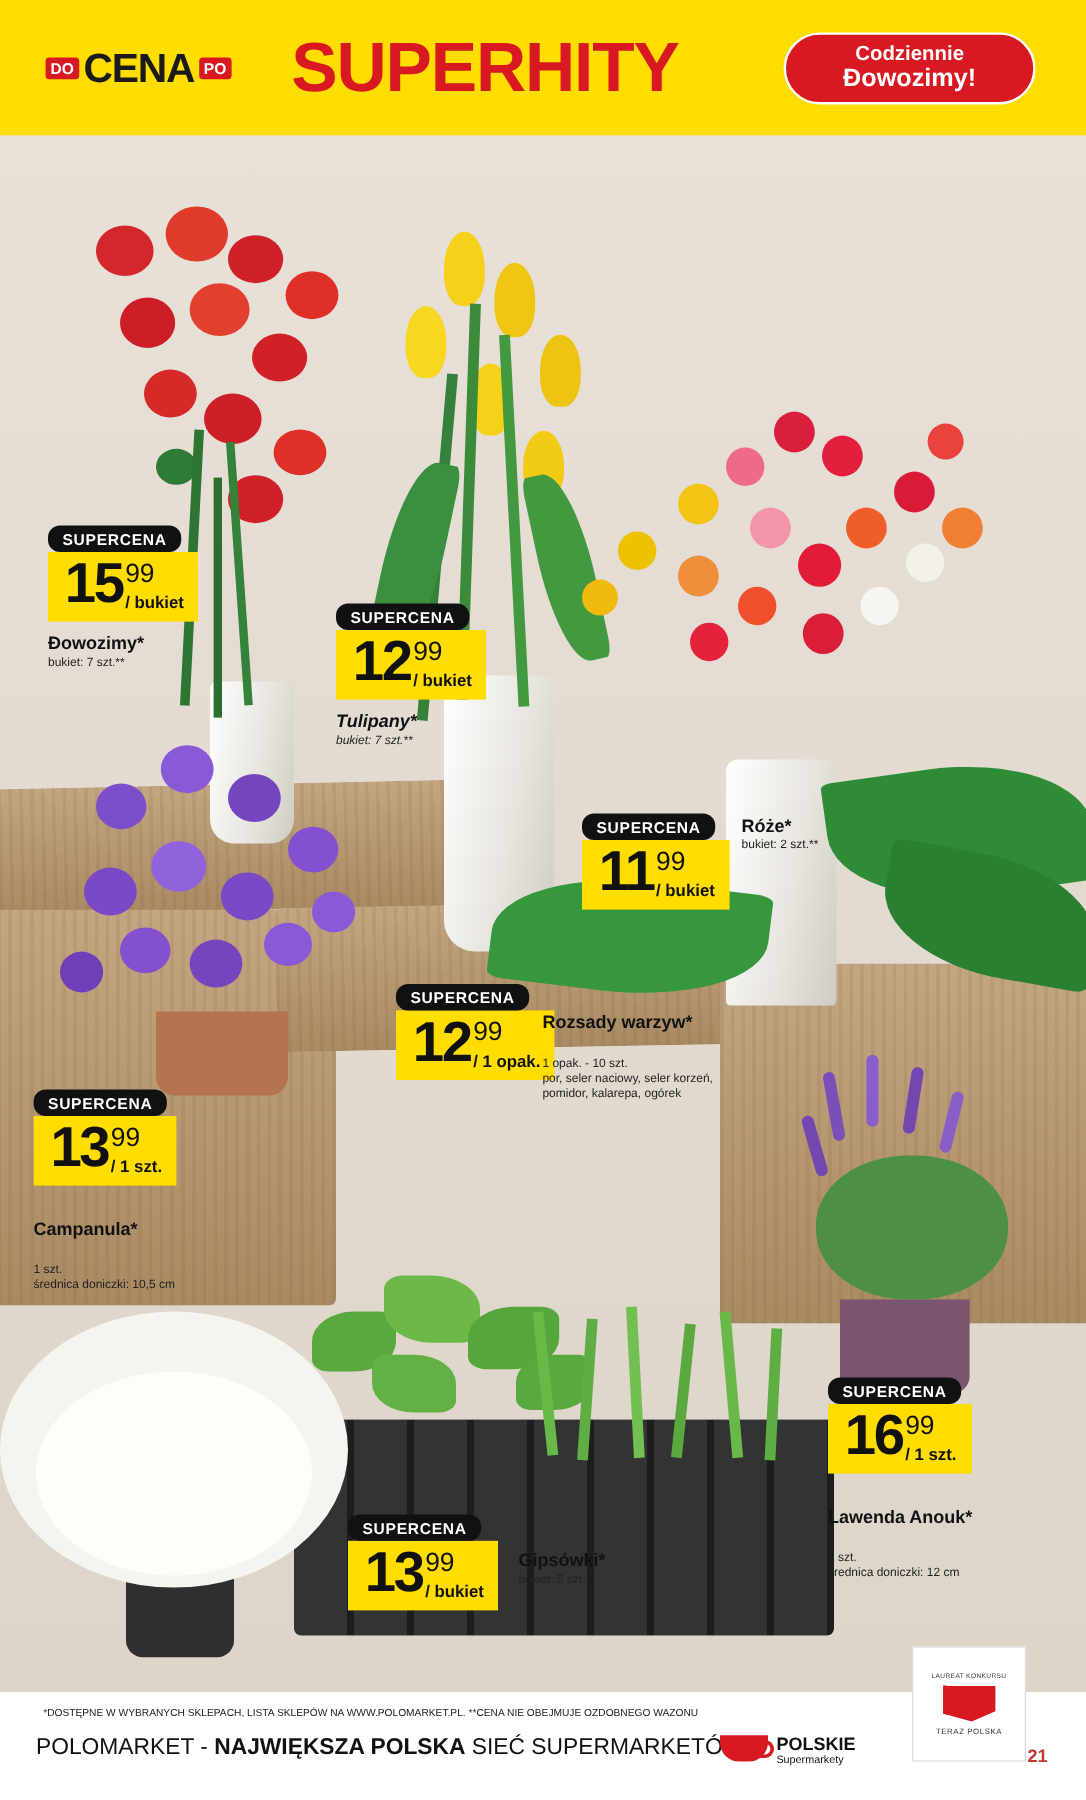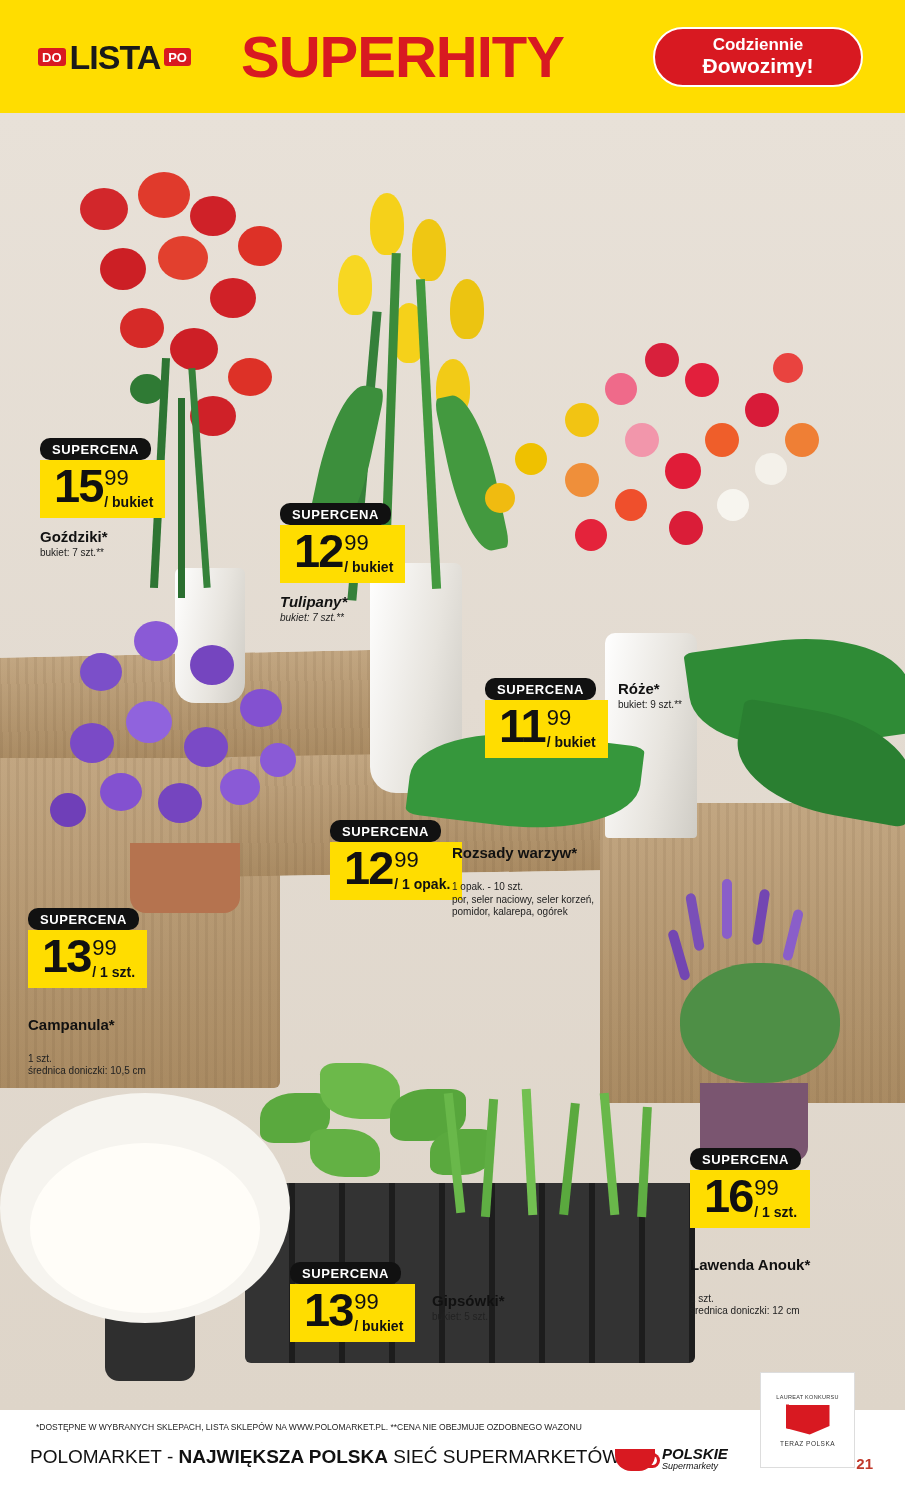--- a/index.html
+++ b/index.html
@@ -102,21 +102,21 @@
   }
   .produkt-polski .l1 { color: #d81921; font-size: 16px; font-weight: bold; line-height: 1; }
   .produkt-polski .l2 { color: #d81921; font-size: 22px; font-weight: bold; line-height: 1.05; }
 
   
   .footer { position: absolute; left: 0; top: 1410px; width: 905px; height: 90px; background: #fff; }
   .footnote { position: absolute; left: 36px; top: 12px; font-size: 8.5px; color: #222; }
   .footer-brand { position: absolute; left: 30px; top: 36px; font-size: 19px; color: #111; }
   .footer-brand b { font-weight: bold; }
   .polskie {
-    position: absolute; left: 615px; top: 36px; display: flex; align-items: flex-end; gap: 7px; font-style: italic;
+    position: absolute; left: 600px; top: 36px; display: flex; align-items: flex-start; gap: 7px;
   }
   .polskie .pot {
     width: 40px; height: 22px; background: #d81921;
     border-radius: 0 0 16px 16px; position: relative;
   }
   .polskie .pot:after {
     content: ""; position: absolute; left: 30px; top: 4px; width: 12px; height: 9px;
     border: 3px solid #d81921; border-left: none; border-radius: 0 9px 9px 0;
   }
   .polskie .txt1 { font-size: 15px; font-weight: bold; color: #111; line-height: 1.05; }
@@ -134,21 +134,21 @@
   .pagenum { position: absolute; right: 32px; top: 1455px; font-size: 15px; color: #c0392b; font-weight: bold; }
 </style>
 </head>
 <body>
 
 <div class="page">
 
   <div class="header">
     <div class="logo">
       <span class="do">DO</span>
-      <span class="polo">LISTA</span>
+      <span class="polo">CENA</span>
       <span class="po">PO</span>
     </div>
     <div class="superhity">SUPERHITY</div>
     <div class="delivery-badge">
       <div class="l1">Codziennie</div>
       <div class="l2">Đowozimy!</div>
     </div>
   </div>
 
   <div class="stage">
@@ -287,21 +287,21 @@
   <div class="tag" style="left:40px; top:438px;">
     <div class="supercena-bar">SUPERCENA</div>
     <div class="price-box">
       <span class="price-int">15</span>
       <span class="price-right">
         <span class="price-dec">99</span>
         <span class="price-unit">/ bukiet</span>
       </span>
     </div>
     <div style="margin-top:10px; margin-left:0px;">
-      <div class="prodname">Goździki*</div>
+      <div class="prodname">Đowozimy*</div>
       <div class="proddesc">bukiet: 7 szt.**</div>
     </div>
   </div>
 
 
   <div class="tag" style="left:280px; top:503px;">
     <div class="supercena-bar">SUPERCENA</div>
     <div class="price-box">
       <span class="price-int">12</span>
       <span class="price-right">
@@ -320,21 +320,21 @@
     <div class="price-box">
       <span class="price-int">11</span>
       <span class="price-right">
         <span class="price-dec">99</span>
         <span class="price-unit">/ bukiet</span>
       </span>
     </div>
   </div>
   <div class="tag" style="left:618px; top:680px;">
     <div class="prodname">Róże*</div>
-    <div class="proddesc">bukiet: 9 szt.**</div>
+    <div class="proddesc">bukiet: 2 szt.**</div>
   </div>
 
   <div class="tag" style="left:330px; top:820px;">
     <div class="supercena-bar">SUPERCENA</div>
     <div class="price-box">
       <span class="price-int">12</span>
       <span class="price-right">
         <span class="price-dec">99</span>
         <span class="price-unit">/ 1 opak.</span>
       </span>

